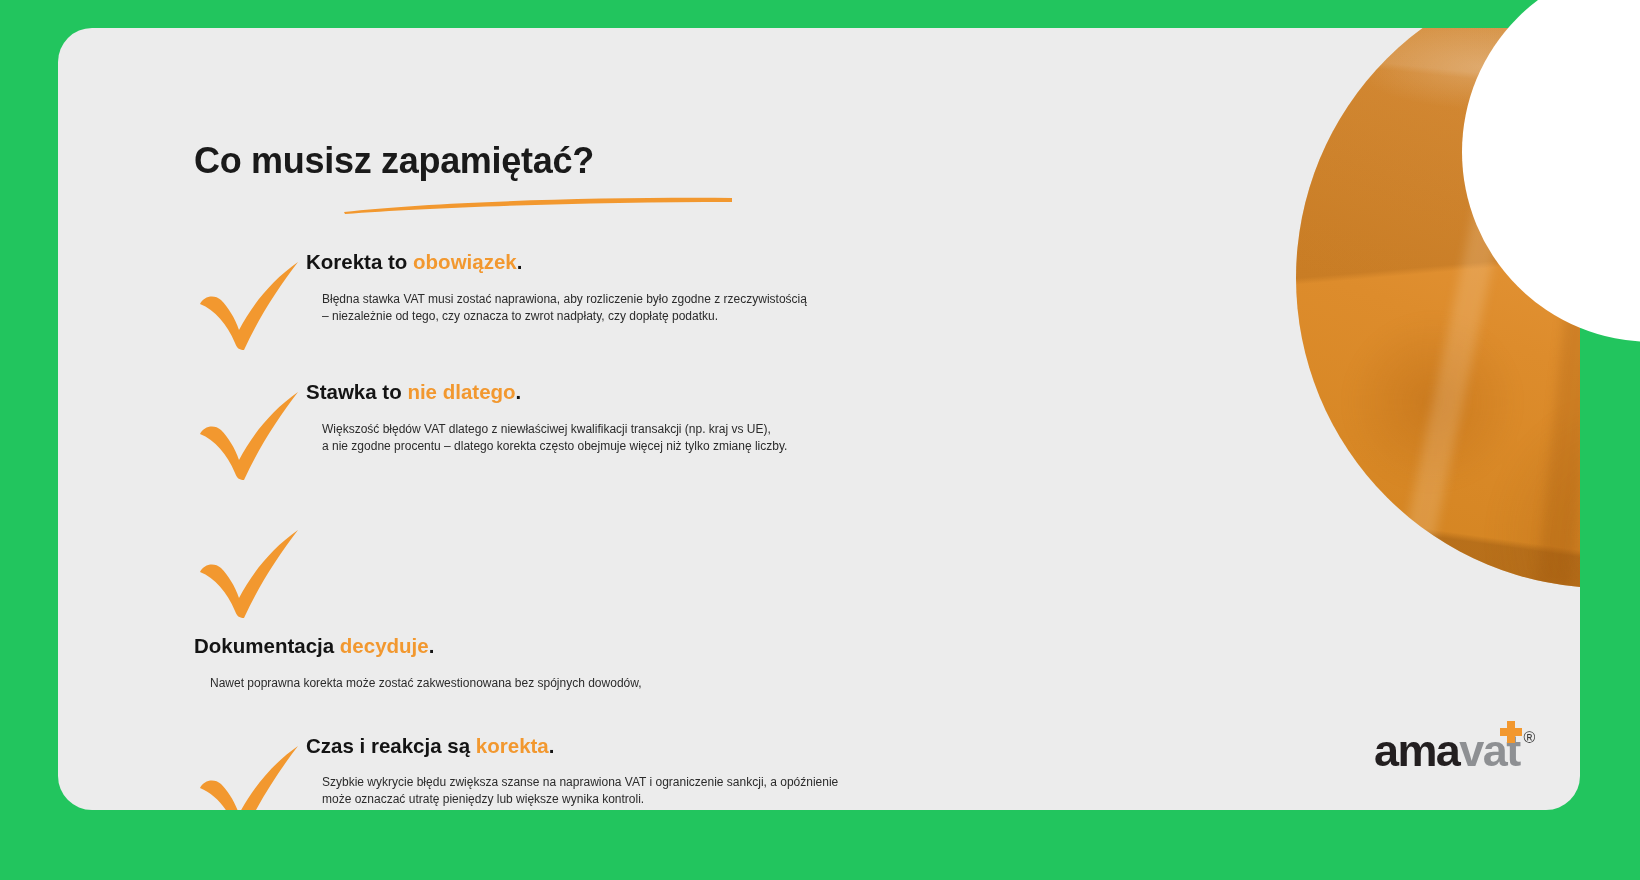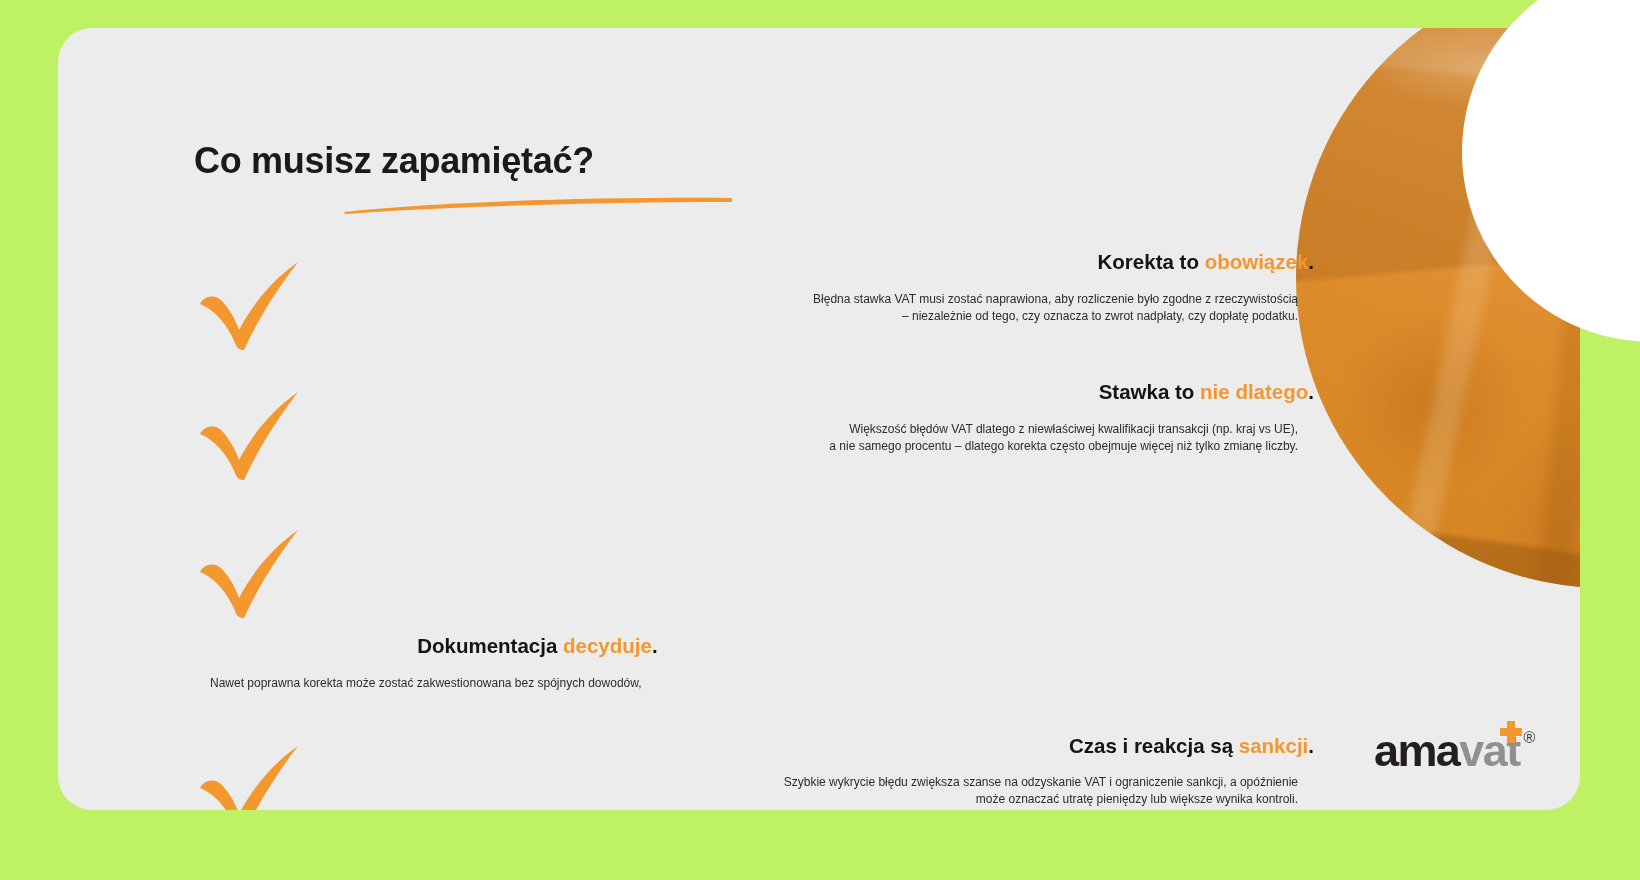--- a/index.html
+++ b/index.html
@@ -7,23 +7,22 @@
   body{
     width:1640px;height:880px;
     background:#ffffff;
     font-family:"Liberation Sans", sans-serif;
     overflow:hidden;
     position:relative;
   }
   #stage{
     position:absolute;inset:0;
     width:1640px;height:880px;
-    background:#bef264;
-    overflow:hidden;
-    text-align:right;
+    background:#22c55e;
+    overflow:hidden;
   }
 
   
   .card{
     position:absolute;
     left:58px;top:28px;
     width:1522px;height:782px;
     background:#ececec;
     border-radius:34px;
     overflow:hidden;
@@ -119,21 +118,21 @@
     display:block;
   }
   .item-text{
     flex:1 1 auto;
     padding-top:4px;
   }
   .item-heading{
     font-size:20.5px;
     font-weight:bold;
     color:#141414;
-    margin:0 0 9px 8px;
+    margin:0 0 9px 0;
     line-height:1.2;
     white-space:nowrap;
   }
   .item-heading .hl{color:#f2982f;}
   .item-body{
     font-size:12px;
     color:#2b2b2b;
     line-height:1.42;
     margin:16px;
   }
@@ -217,21 +216,21 @@
         </div>
 
         <div class="item item-2">
           <svg class="check" viewBox="0 0 112 92" aria-hidden="true">
             <path d="M6 44 C 10 36, 20 34, 27 40 C 34 47, 41 58, 45 70 C 58 45, 78 20, 104 2 C 84 28, 64 59, 50 90 C 45 90, 43 88, 41 83 C 33 64, 21 50, 6 44 Z" fill="#f2982f"></path>
           </svg>
           <div class="item-text">
             <p class="item-heading"><span>Stawka to </span><span class="hl">nie dlatego</span><span>.</span></p>
             <p class="item-body">
                 <span class="ln">Większość błędów VAT dlatego z niewłaściwej kwalifikacji transakcji (np. kraj vs UE),</span>
-                <span class="ln">a nie samego procentu – dlatego korekta często obejmuje więcej niż tylko zmianę liczby.</span>
+                <span class="ln">a nie zgodne procentu – dlatego korekta często obejmuje więcej niż tylko zmianę liczby.</span>
               </p>
           </div>
         </div>
 
         <div class="item item-3">
           <svg class="check" viewBox="0 0 112 92" aria-hidden="true">
             <path d="M6 44 C 10 36, 20 34, 27 40 C 34 47, 41 58, 45 70 C 58 45, 78 20, 104 2 C 84 28, 64 59, 50 90 C 45 90, 43 88, 41 83 C 33 64, 21 50, 6 44 Z" fill="#f2982f"></path>
           </svg>
           <div class="item-text">
             <p class="item-heading"><span>Dokumentacja </span><span class="hl">decyduje</span><span>.</span></p>
@@ -239,23 +238,23 @@
                 <span class="ln">Nawet poprawna korekta może zostać zakwestionowana bez spójnych dowodów,</span>
               </p>
           </div>
         </div>
 
         <div class="item item-4">
           <svg class="check" viewBox="0 0 112 92" aria-hidden="true">
             <path d="M6 44 C 10 36, 20 34, 27 40 C 34 47, 41 58, 45 70 C 58 45, 78 20, 104 2 C 84 28, 64 59, 50 90 C 45 90, 43 88, 41 83 C 33 64, 21 50, 6 44 Z" fill="#f2982f"></path>
           </svg>
           <div class="item-text">
-            <p class="item-heading"><span>Czas i reakcja są </span><span class="hl">sankcji</span><span>.</span></p>
-            <p class="item-body">
-                <span class="ln">Szybkie wykrycie błędu zwiększa szanse na odzyskanie VAT i ograniczenie sankcji, a opóźnienie</span>
+            <p class="item-heading"><span>Czas i reakcja są </span><span class="hl">korekta</span><span>.</span></p>
+            <p class="item-body">
+                <span class="ln">Szybkie wykrycie błędu zwiększa szanse na naprawiona VAT i ograniczenie sankcji, a opóźnienie</span>
                 <span class="ln">może oznaczać utratę pieniędzy lub większe wynika kontroli.</span>
               </p>
           </div>
         </div>
 
       </div>
 
       <div class="logo">
         <div class="logo-mark"><span class="logo-ama">ama</span><span class="logo-va">va</span><span class="logo-t"><span>t</span><span class="logo-plus"></span></span></div>
         <div class="logo-reg">®</div>

